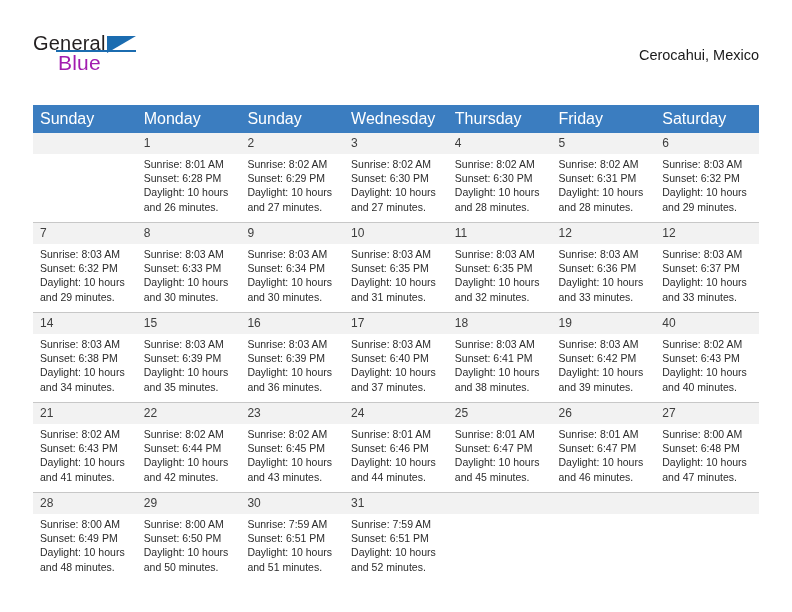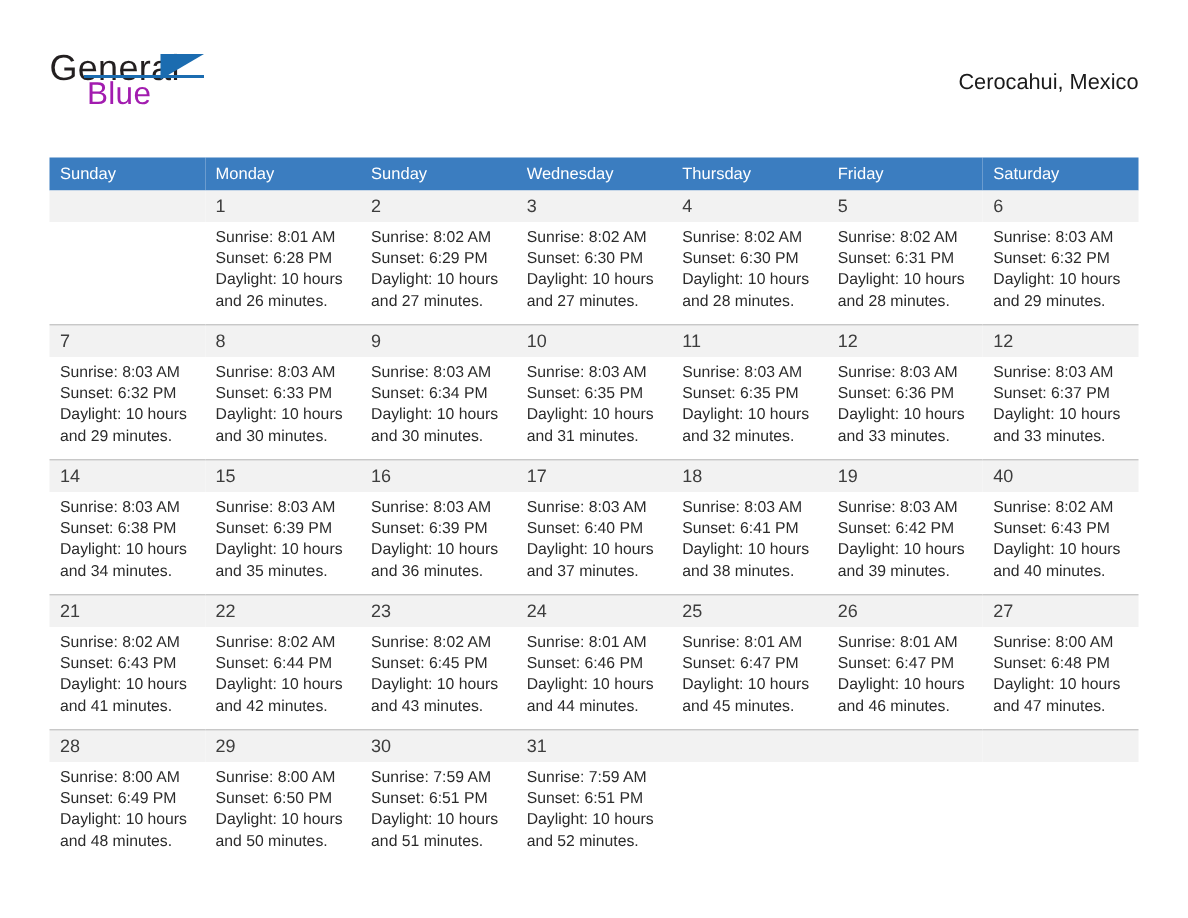--- a/index.html
+++ b/index.html
@@ -33,21 +33,21 @@
     position: absolute;
     left: 0;
     top: 4px;
     width: 120px;
     height: 52px;
   }
   .brand-general {
     position: absolute;
     left: 0;
     top: 0;
-    font-size: 24px;
+    font-size: 20px;
     letter-spacing: 0.2px;
     color: #231f20;
     font-family: "Liberation Sans", sans-serif;
   }
   .brand-blue {
     position: absolute;
     left: 25px;
     top: 19px;
     font-size: 21px;
     letter-spacing: 0.2px;
@@ -97,21 +97,21 @@
     position: absolute;
     left: 33px;
     top: 105px;
     width: 726px;
     border-collapse: collapse;
     table-layout: fixed;
   }
   .calendar th {
     background: #3b7dc0;
     color: #ffffff;
-    font-size: 11px;
+    font-size: 16px;
     font-weight: normal;
     text-align: left;
     padding: 5px 0 5px 7px;
     height: 11px;
     border: none;
   }
   .calendar td {
     vertical-align: top;
     padding: 0;
     border: none;

